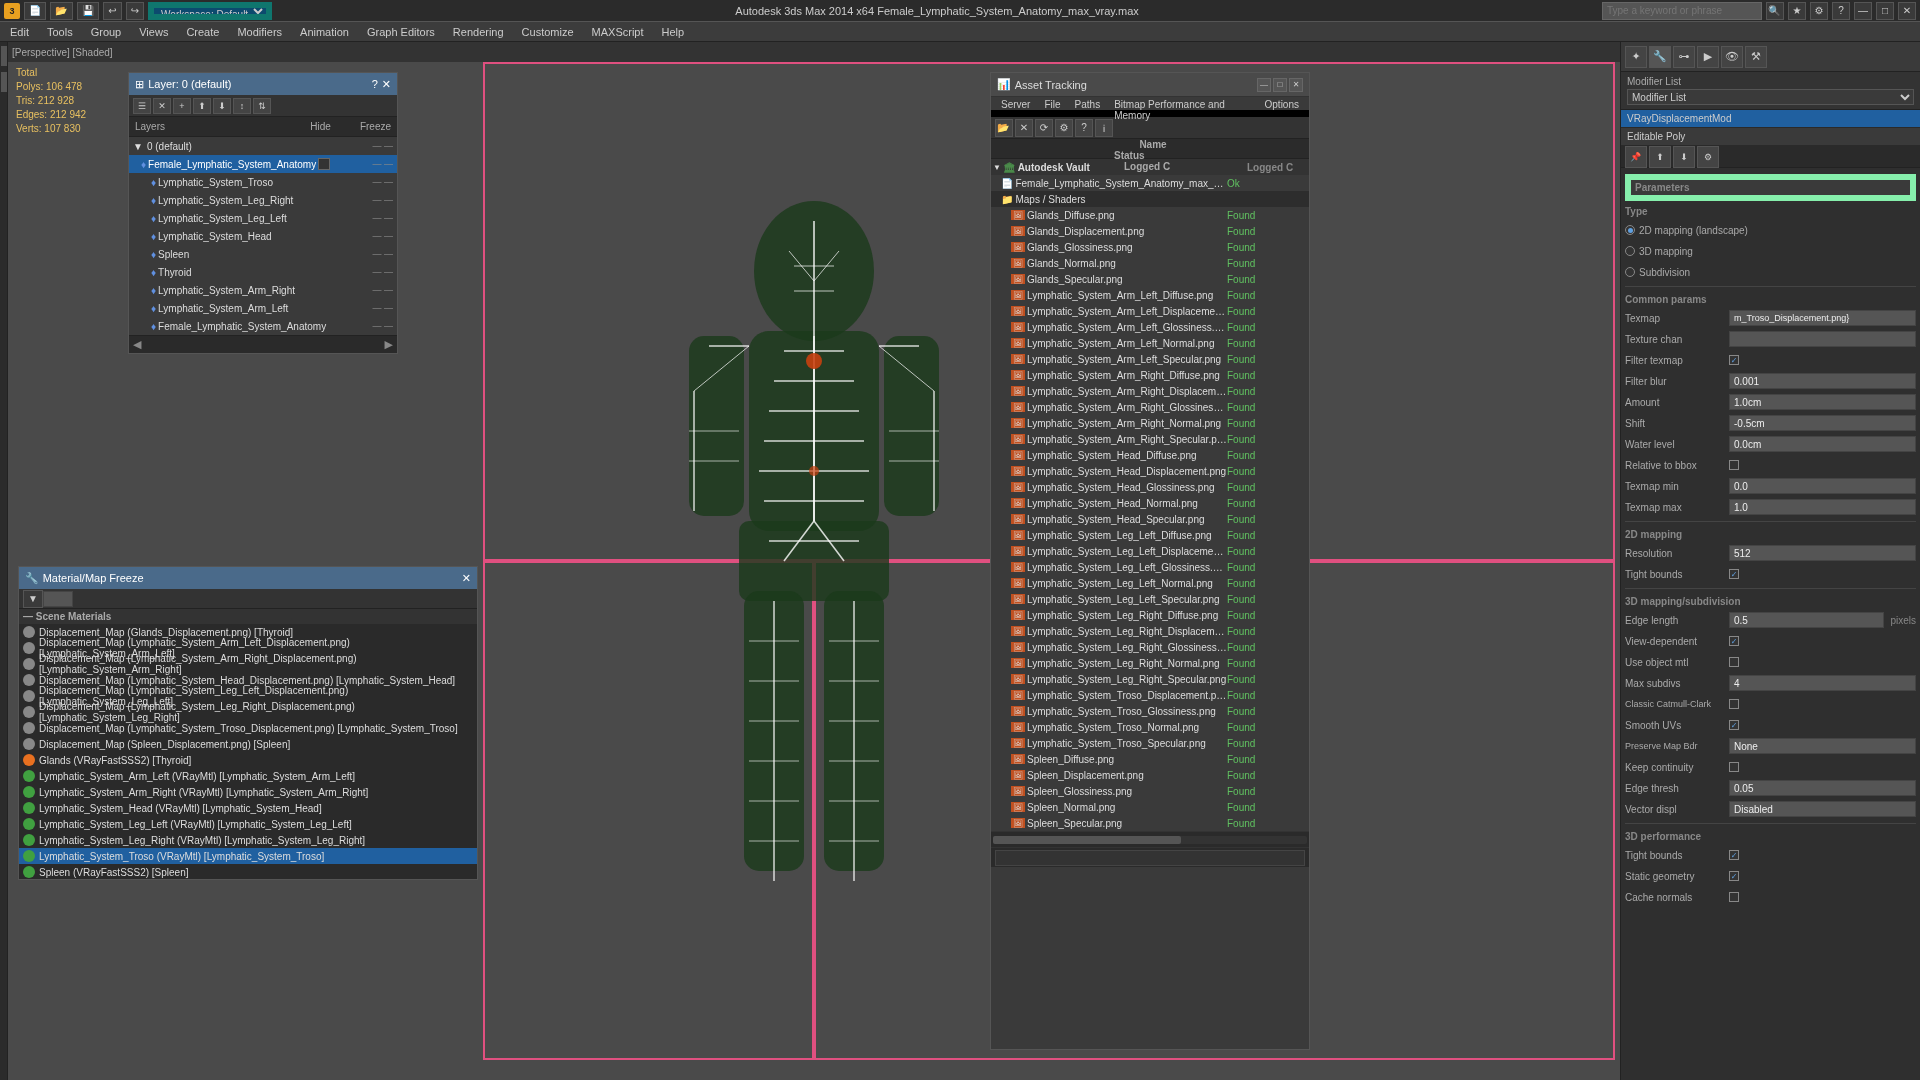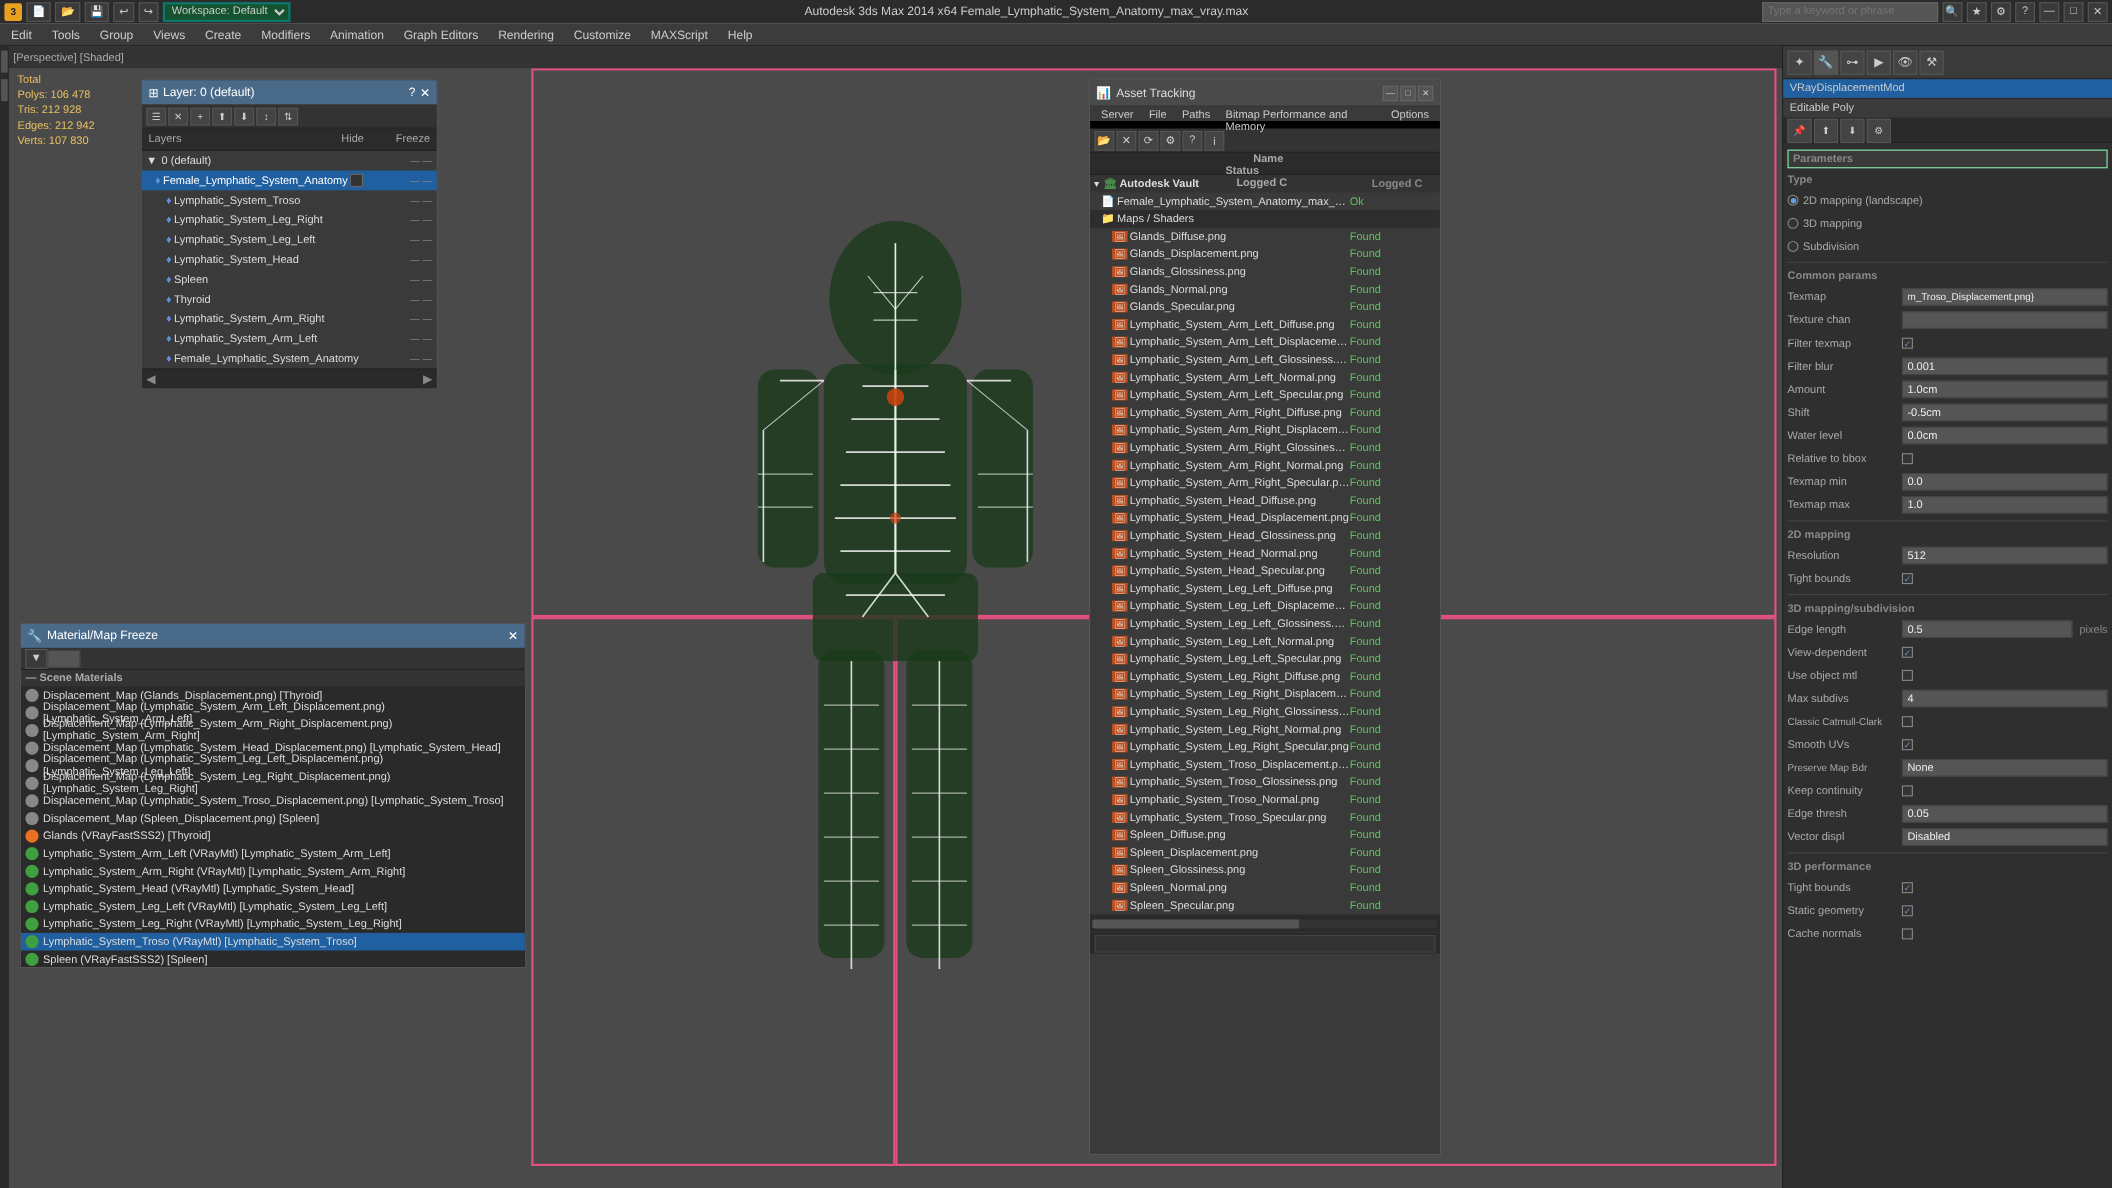--- a/index.html
+++ b/index.html
@@ -33,26 +33,27 @@
     .toolbar-btn {
       background: #3a3a3a;
       border: 1px solid #555;
       color: #ccc;
       font-size: 10px;
       padding: 1px 4px;
       cursor: pointer;
       height: 18px;
     }
     #workspace-selector {
-      background: #14532d;
-      border: 2px solid #0f766e;
+      background: #0c4a6e;
+      border: 6px solid #0f766e;
       color: #ccc;
       font-size: 10px;
       height: 18px;
       padding: 0 2px;
+      text-align: right;
     }
     #title-area {
       flex: 1;
       text-align: center;
       font-size: 11px;
       color: #ccc;
     }
     .icon-btn {
       width: 18px; height: 18px;
       background: #3a3a3a;
@@ -444,21 +445,21 @@
       background: #444;
       height: 1px;
       margin: 4px 0;
     }
     .section-header {
       background: #3a3a3a;
       padding: 2px 4px;
       font-size: 10px;
       color: #888;
       font-weight: bold;
-      border: 1px solid #86efac;
+      border: 6px solid #86efac;
       margin: 2px 0;
       cursor: pointer;
     }
     .dropdown-btn {
       background: #555;
       border: 1px solid #444;
       color: #eee;
       font-size: 10px;
       height: 16px;
       padding: 0 4px;
@@ -1040,20 +1041,26 @@
 
     <div id="right-panel-top">
       <div class="rp-icon-btn">✦</div>
       <div class="rp-icon-btn" style="background:#555;">🔧</div>
       <div class="rp-icon-btn">⊶</div>
       <div class="rp-icon-btn">▶</div>
       <div class="rp-icon-btn">👁</div>
       <div class="rp-icon-btn">⚒</div>
     </div>
 
+    <div id="modifier-list-header">
+      <span>Modifier List</span>
+      <select style="background:#3a3a3a;border:1px solid #555;color:#ccc;font-size:10px;height:16px;width:100%;margin-top:2px;">
+        <option>Modifier List</option>
+      </select>
+    </div>
 
     <div class="modifier-item selected">
       <span>VRayDisplacementMod</span>
     </div>
     <div class="modifier-item">
       <span>Editable Poly</span>
     </div>
 
     <div style="display:flex; align-items:center; background:#2a2a2a; height:22px; padding:0 4px; gap:2px; border-bottom:1px solid #222;">
       <div class="rp-icon-btn" style="font-size:9px;">📌</div>

